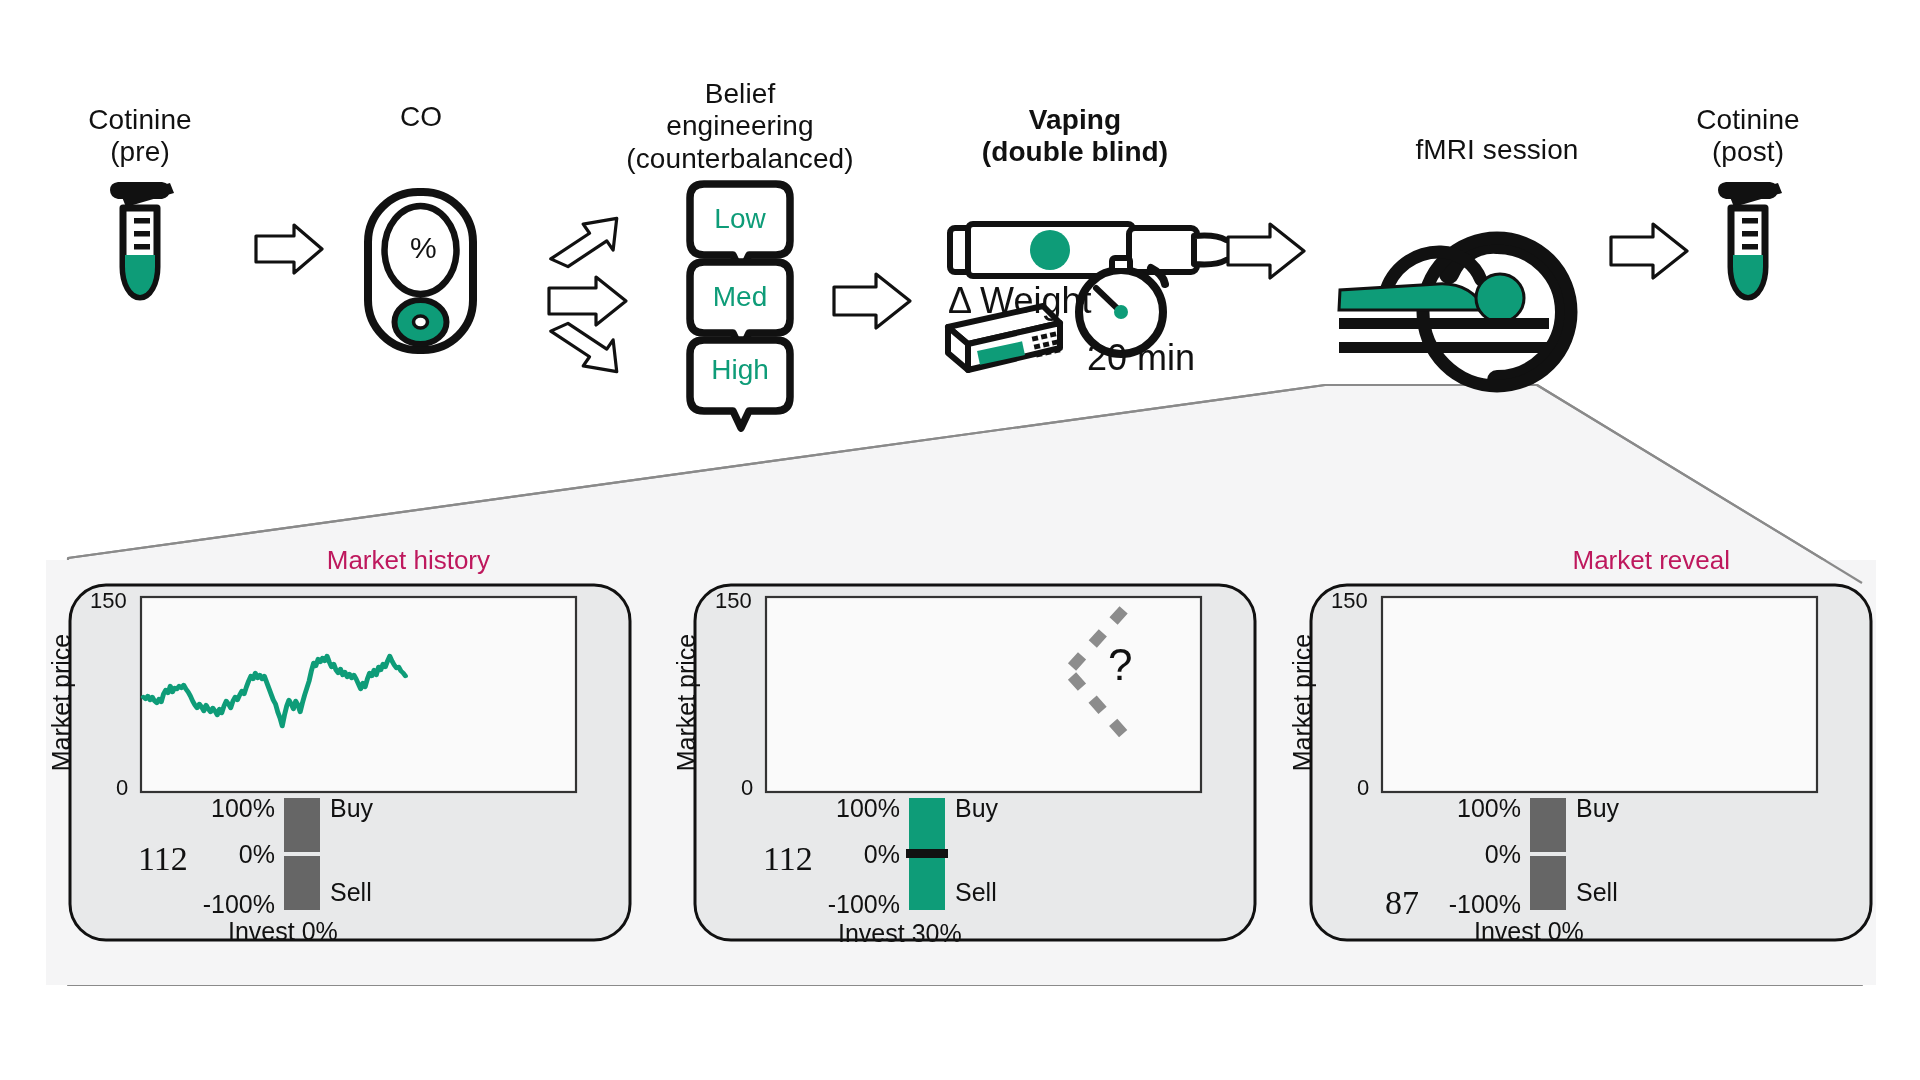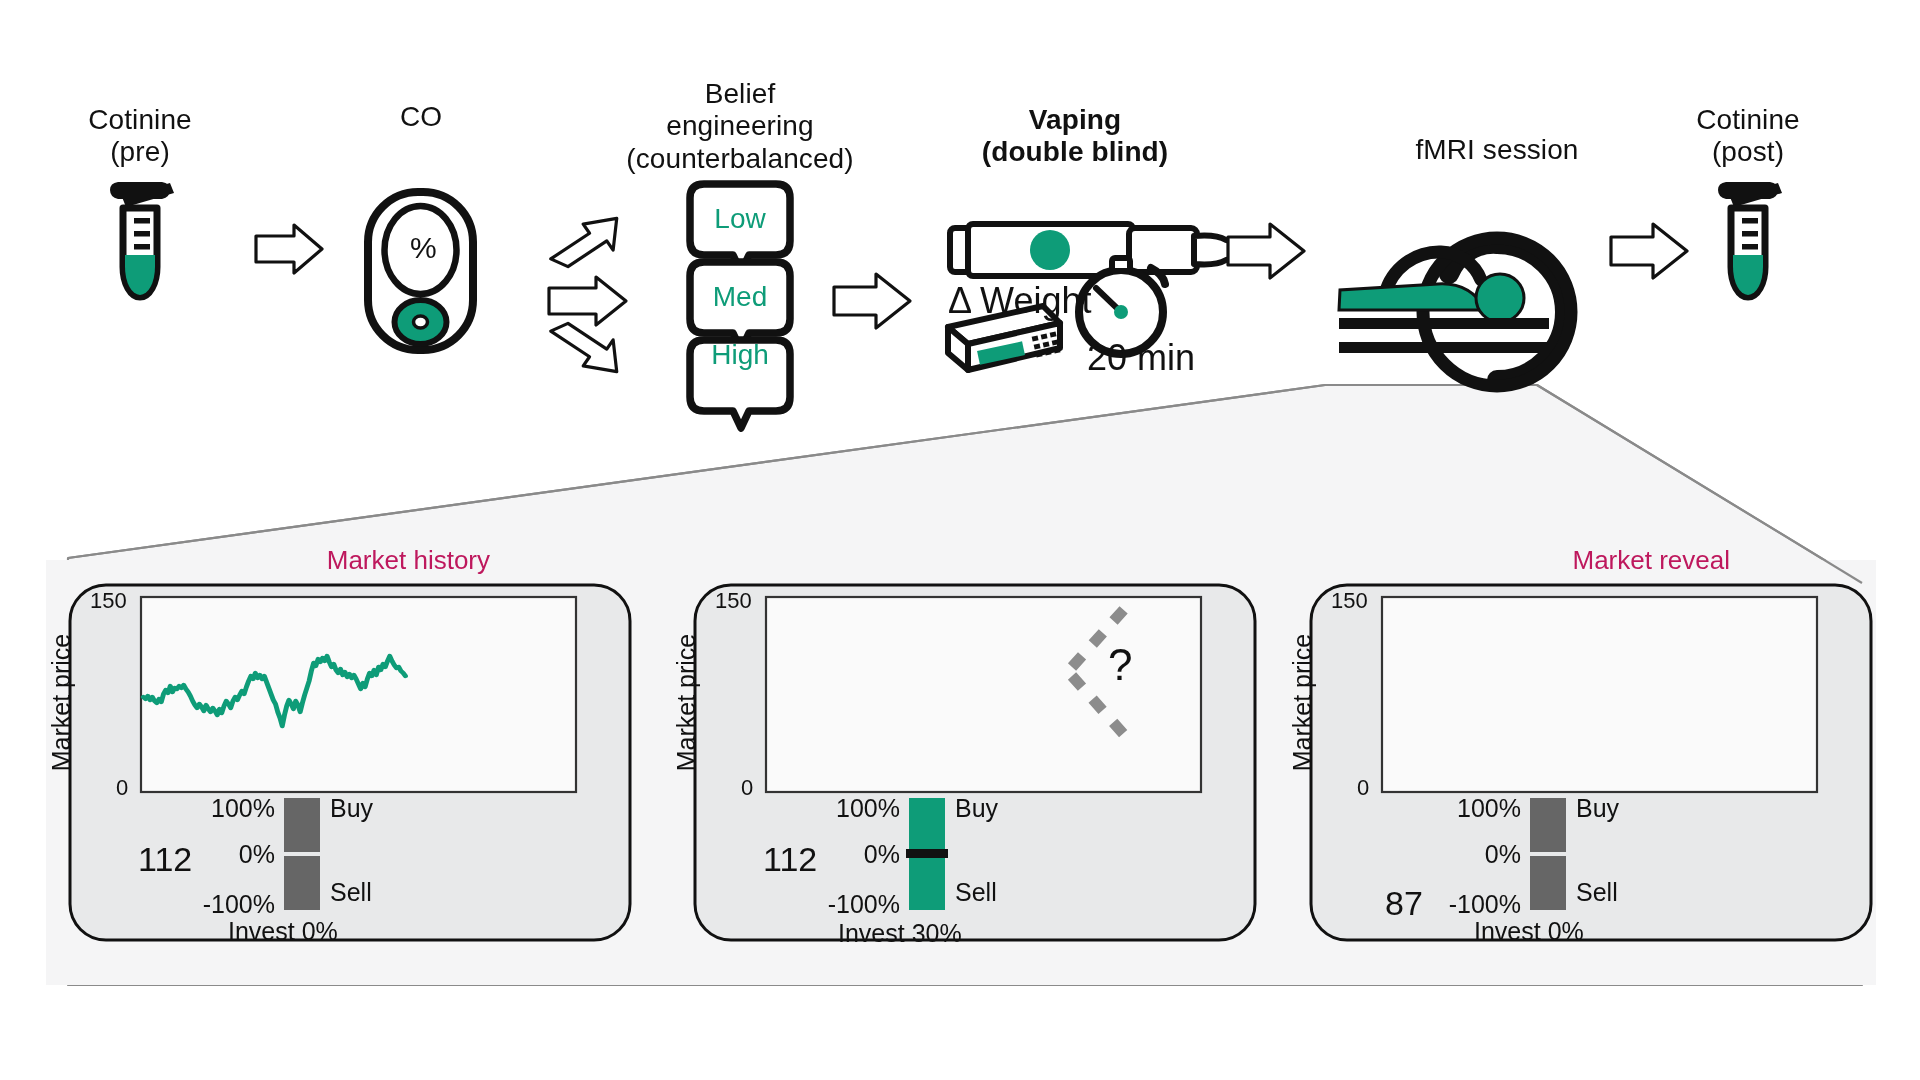--- a/index.html
+++ b/index.html
@@ -62,20 +62,21 @@
   .vap-text {
     position: absolute;
     font-size: 36px;
     color: #111111;
     white-space: nowrap;
   }
   .price-now {
     position: absolute;
     font-size: 34px;
     color: #111111;
+    font-family: Liberation Serif, serif;
   }
   .qmark {
     position: absolute;
     font-size: 44px;
     color: #111111;
   }
 </style>
 </head>
 <body>
 
@@ -250,21 +251,21 @@
 
   <div class="stage-label" style="left:1372px; top:134px; width:250px;">fMRI session</div>
 
   <div class="stage-label" style="left:1648px; top:104px; width:200px;">Cotinine
 (post)</div>
 
   <div class="vap-text" style="left:410px; top:231px; font-size:30px;">%</div>
 
   <div class="bubble-label" style="left:690px; top:203px;">Low</div>
   <div class="bubble-label" style="left:690px; top:281px;">Med</div>
-  <div class="bubble-label" style="left:690px; top:339px;">High</div>
+  <div class="bubble-label" style="left:690px; top:354px;">High</div>
 
   <div class="vap-text" style="left:948px; top:280px;">Δ Weight</div>
   <div class="vap-text" style="left:1087px; top:337px;">20 min</div>
 
   <div class="panel-title" style="left:210px; top:545px; width:280px;">Market history</div>
   <div class="panel-text axis-num" style="left:90px; top:588px;">150</div>
   <div class="panel-text axis-num" style="left:116px; top:775px;">0</div>
   <div class="panel-text" style="left:-7px; top:688px; transform:rotate(-90deg); transform-origin:center;">Market price</div>
   <div class="price-now" style="left:138px; top:840px;">112</div>
   <div class="panel-text right" style="left:180px; top:794px; width:95px;">100%</div>

